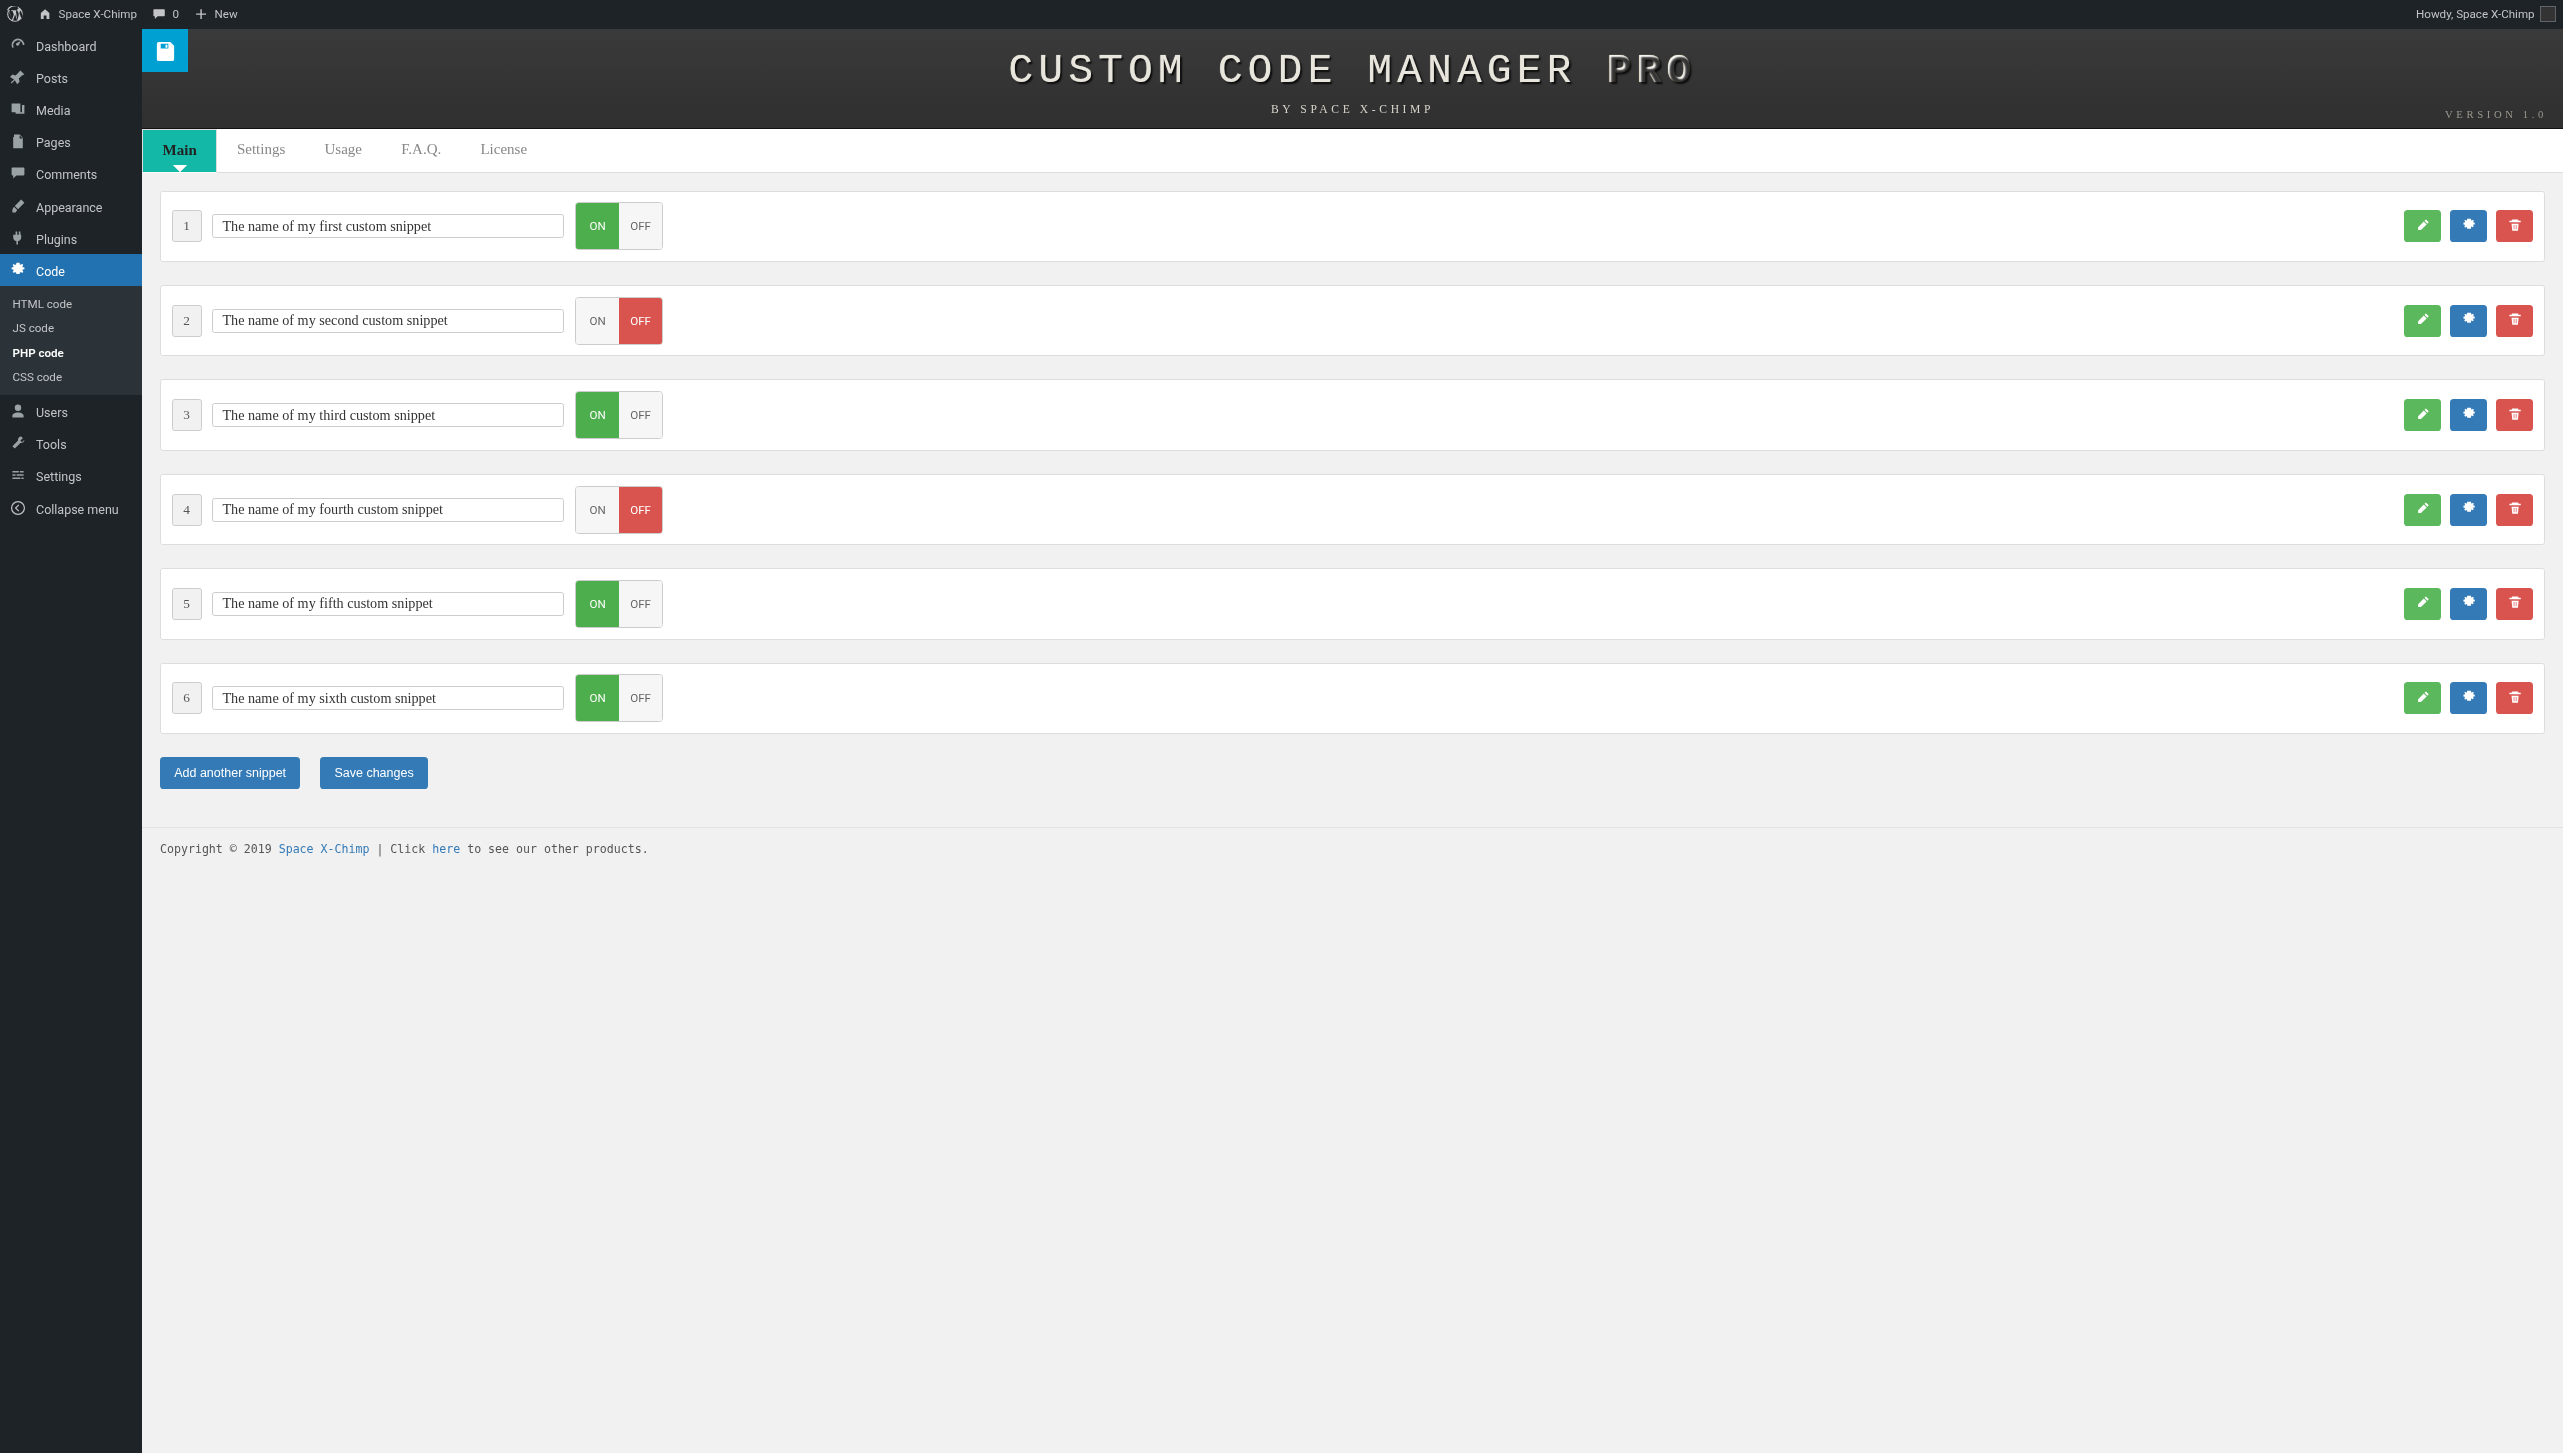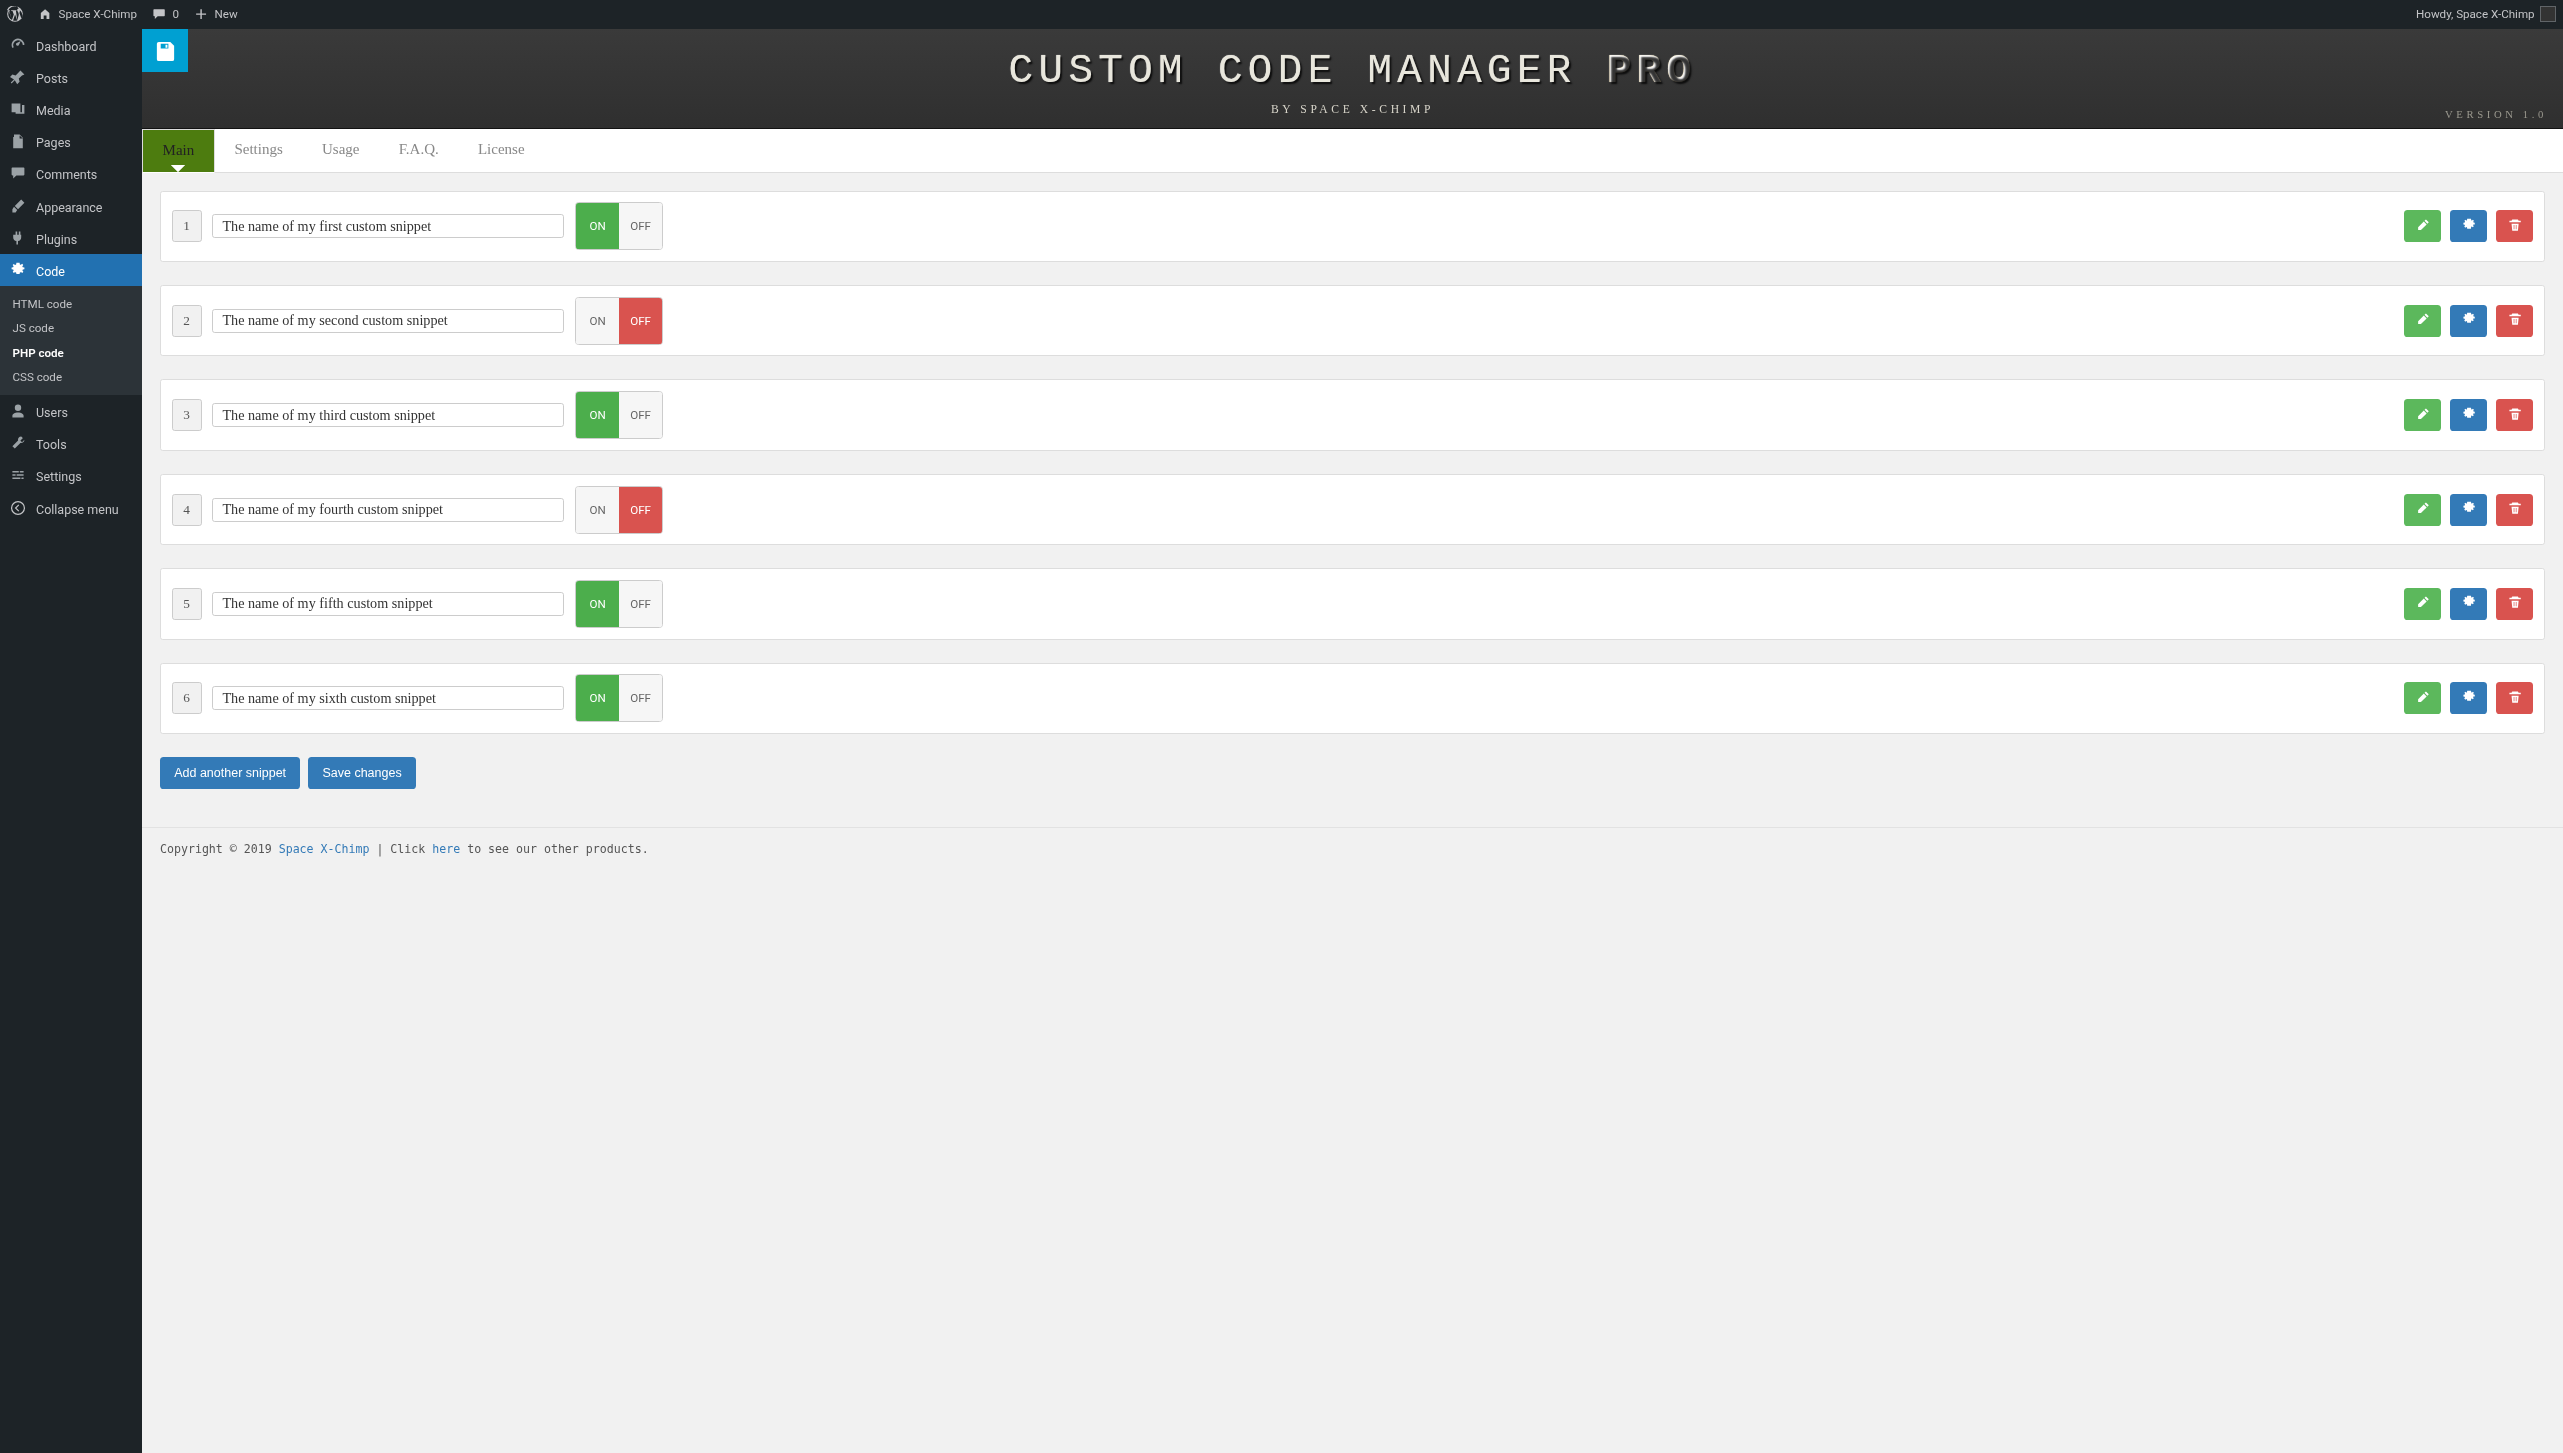--- a/index.html
+++ b/index.html
@@ -34,40 +34,40 @@
 .savebtn { position: absolute; left: 0; top: 0; width: 46px; height: 43px; background: #00a0d2; display: flex; align-items: center; justify-content: center; cursor: pointer; }
 .savebtn svg { fill: #fff; }
 .header-title { text-align: center; font-family: Liberation Mono, monospace; color: #e8e6dc; font-size: 41px; letter-spacing: 5.3px; text-shadow: 1.8px 1.8px 1.8px rgba(0,0,0,.8), 0 0 0.9px #fff; font-weight: 400; }
 .header-title .pro { color: #d4a949; background: linear-gradient(#f5e5a6, #b8872b); -webkit-background-clip: text; background-clip: text; -webkit-text-fill-color: transparent; font-weight: 600; }
 .header-sub { text-align: center; color: #d7d4c9; font-family: Georgia, serif; letter-spacing: 3.6px; font-size: 11.6px; margin-top: 9px; }
 .header-ver { position: absolute; right: 16px; bottom: 9px; color: #9a988e; letter-spacing: 3.6px; font-size: 10.7px; font-family: Georgia, serif; }
 
 
 .tabs { background: #fff; display: flex; border-bottom: 0.9px solid #ddd; padding-left: 0; font-family: Georgia, serif; font-size: 15px; color: #888; }
 .tab { padding: 12.5px 19.6px; cursor: pointer; position: relative; }
-.tab.active { border: 0.9px solid #ddd; border-bottom: 0.9px solid #fff; margin-bottom: -0.9px; background: #4d7c0f; color: #222; }
+.tab.active { border: 0.9px solid #ddd; border-bottom: 0.9px solid #fff; margin-bottom: -0.9px; background: #14b8a6; color: #222; font-weight: bold; }
 .tab.active::after { content: ""; position: absolute; left: 50%; bottom: -7.1px; transform: translateX(-50%); border: 7.1px solid transparent; border-top-color: #fff; filter: drop-shadow(0 0.9px 0 #ddd); }
 
 .panel { padding: 18px; }
 .snippet-row { background: #fff; border: 0.9px solid #ddd; border-radius: 2.7px; padding: 10.7px; display: flex; align-items: center; gap: 10.7px; margin-bottom: 23px; }
 .num { width: 30px; height: 32px; border: 0.9px solid #ccc; background: #f1f1f1; border-radius: 2.7px; display: inline-flex; align-items: center; justify-content: center; font-family: Georgia, serif; font-size: 13.3px; color: #555; }
 .snippet-name { flex: 0 0 352px; height: 24px; border: 0.9px solid #ccc; border-radius: 2.7px; padding: 0 9px; font-family: Georgia, serif; font-size: 14.2px; color: #333; }
 .toggle { display: flex; height: 48px; border: 0.9px solid #ccc; border-radius: 3.6px; overflow: hidden; }
 .toggle span { width: 43px; display: inline-flex; align-items: center; justify-content: center; font-size: 11.6px; color: #666; background: #f6f6f6; cursor: pointer; }
 .toggle span.on.active { background: #4CAE4C; color: #fff; }
 .toggle span.off.active { background: #d9534f; color: #fff; }
 .spacer { flex: 1; }
 .actions { display: flex; gap: 9px; }
 .act-btn { width: 37px; height: 32px; border-radius: 3.6px; display: inline-flex; align-items: center; justify-content: center; cursor: pointer; }
 .act-btn.edit { background: #5cb85c; }
 .act-btn.set { background: #337ab7; }
 .act-btn.del { background: #d9534f; }
 .act-btn svg { fill: #fff; }
 
-.bottom-btns { display: flex; gap: 8px; margin-top: 3.6px; }
+.bottom-btns { display: flex; gap: 20px; margin-top: 3.6px; }
 .btn-primary { background: #337ab7; color: #fff; border: none; padding: 9px 14.2px; border-radius: 3.6px; font-size: 12.5px; cursor: pointer; }
 
 .footer { padding: 14.2px 18px; font-family: Menlo, Consolas, monospace; font-size: 11.6px; color: #555; border-top: 0.9px solid #e2e2e2; margin-top: 19.6px; background: #f1f1f1; }
 .footer a { color: #337ab7; text-decoration: none; }
 </style>
 </head>
 <body>
 
 <div class="adminbar">
   <div class="adminbar-left">

